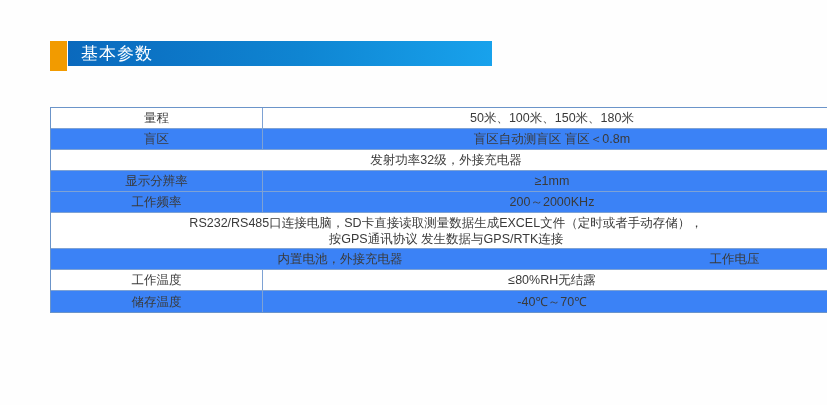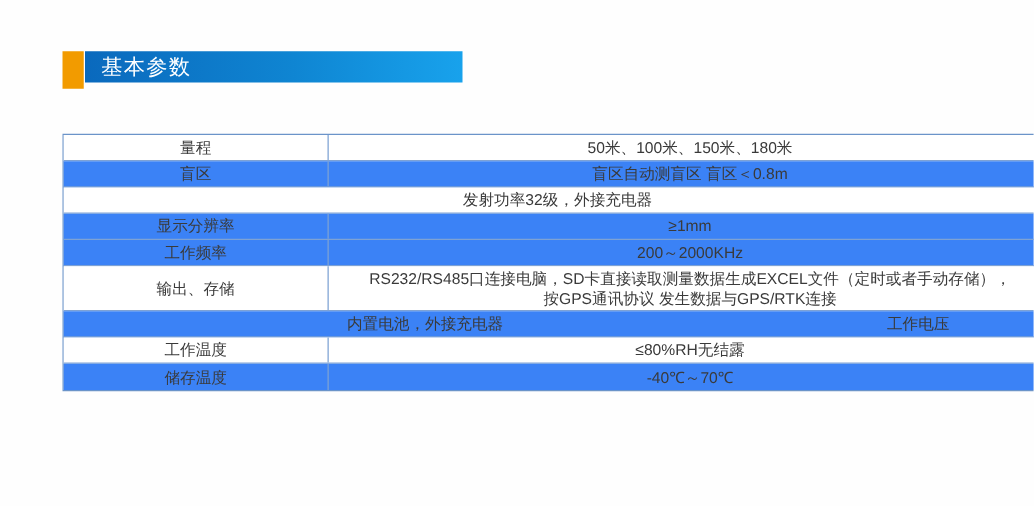--- a/index.html
+++ b/index.html
@@ -22,21 +22,21 @@
     display: flex;
     align-items: flex-start;
   }
   .banner-accent {
     width: 17px;
     height: 30px;
     background: #f29b00;
     flex: 0 0 auto;
   }
   .banner-bar {
-    width: 302px;
+    width: 424px;
     height: 25px;
     margin-left: 1px;
     background: linear-gradient(90deg, #0a69bd 0%, #0f85d2 55%, #18a2ec 100%);
     display: flex;
     align-items: center;
   }
   .banner-title {
     color: #ffffff;
     font-family: "Liberation Serif", serif;
     font-size: 17px;
@@ -118,21 +118,20 @@
       <div class="cell value">≥1mm</div>
     </div>
 
 
     <div class="spec-row alt">
       <div class="cell label">工作频率</div>
       <div class="cell value">200～2000KHz</div>
     </div>
 
     <div class="spec-row tall">
-      <div class="cell label">输出、存储</div>
       <div class="cell value">
         <span>RS232/RS485口连接电脑，SD卡直接读取测量数据生成EXCEL文件（定时或者手动存储），</span>
         <span>按GPS通讯协议 发生数据与GPS/RTK连接</span>
       </div>
     </div>
 
     <div class="spec-row alt">
       <div class="cell value">内置电池，外接充电器</div>
       <div class="cell label">工作电压</div>
     </div>

